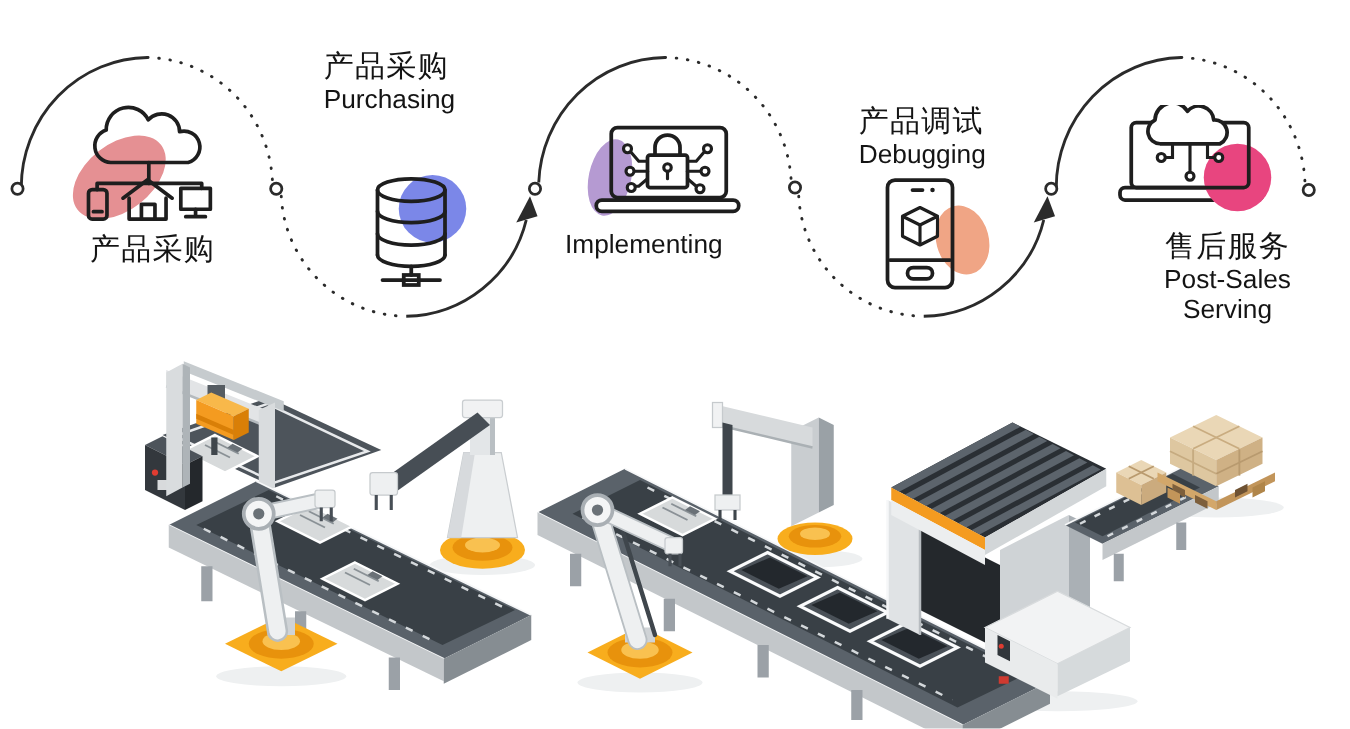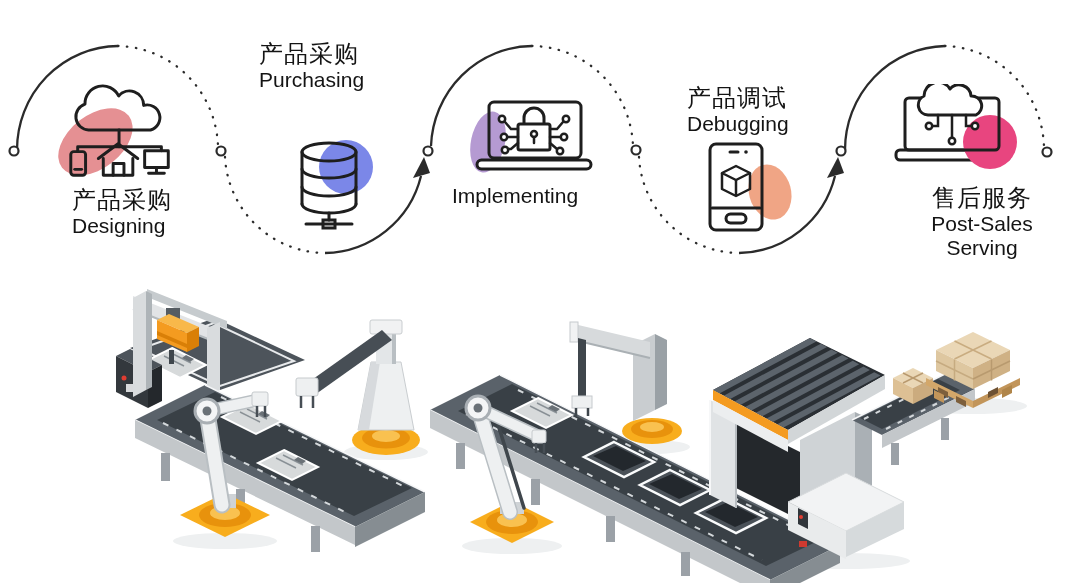--- a/index.html
+++ b/index.html
@@ -62,21 +62,20 @@
           <path d="M 41 85 L 61 70 L 81 85"></path>
           <path d="M 46 85 V 102 H 76 V 85"></path>
           <path d="M 56 102 V 90 H 67 V 102"></path>
           <rect x="88" y="77" width="24" height="17"></rect>
           <path d="M 100 94 V 99 M 92 100 H 108"></path>
         </g>
       </svg>
     </div>
     <div class="label" style="left:72px;top:186px;width:200px;">
       <div class="zh">产品采购</div>
-      <div class="en">Designing</div>
     </div>
   </div>
 
   <div class="step">
     <div class="label" style="left:259px;top:40px;width:200px;">
       <div class="zh">产品采购</div>
       <div class="en">Purchasing</div>
     </div>
     <div class="icon-wrap" style="left:284px;top:130px;">
       <svg width="105" height="105" viewBox="0 0 105 105">

